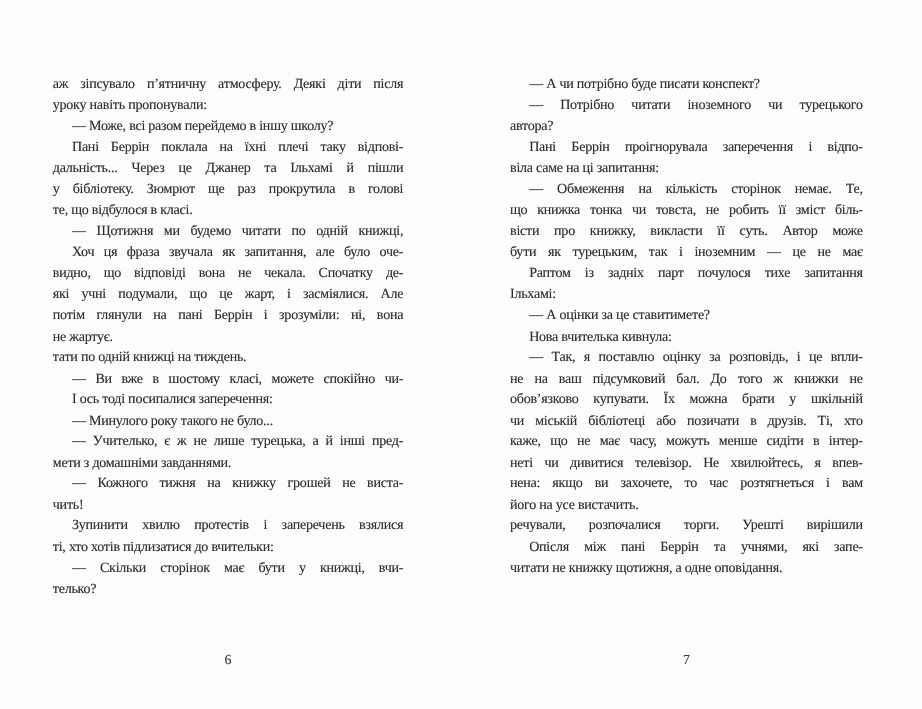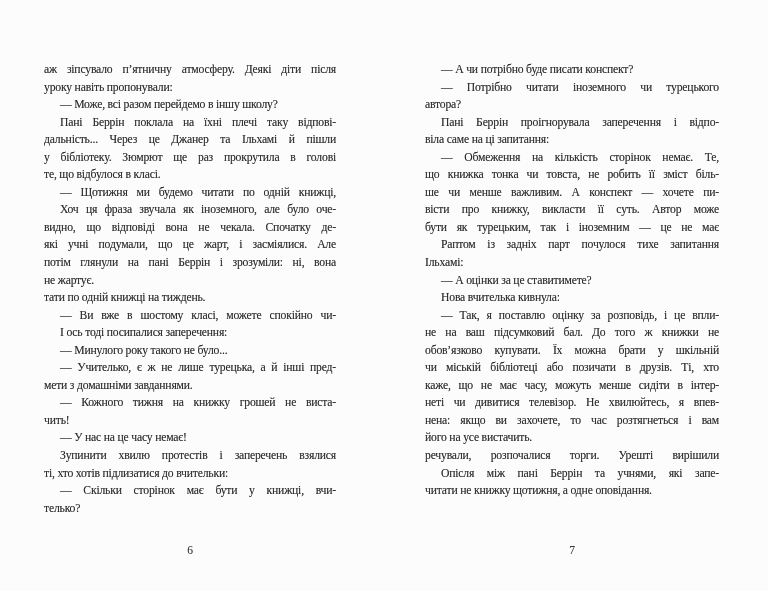--- a/index.html
+++ b/index.html
@@ -68,51 +68,49 @@
   <div class="page page-left">
     <div class="page-text">
         <div class="line">аж зіпсувало п’ятничну атмосферу. Деякі діти після</div>
         <div class="line end">уроку навіть пропонували:</div>
         <div class="line indent end">— Може, всі разом перейдемо в іншу школу?</div>
         <div class="line indent">Пані Беррін поклала на їхні плечі таку відпові-</div>
         <div class="line">дальність... Через це Джанер та Ільхамі й пішли</div>
         <div class="line">у бібліотеку. Зюмрют ще раз прокрутила в голові</div>
         <div class="line end">те, що відбулося в класі.</div>
         <div class="line indent">— Щотижня ми будемо читати по одній книжці,</div>
-        <div class="line indent">Хоч ця фраза звучала як іноземного, але було оче-</div>
+        <div class="line indent">Хоч ця фраза звучала як запитання, але було оче-</div>
         <div class="line">видно, що відповіді вона не чекала. Спочатку де-</div>
         <div class="line">які учні подумали, що це жарт, і засміялися. Але</div>
         <div class="line">потім глянули на пані Беррін і зрозуміли: ні, вона</div>
         <div class="line end">не жартує.</div>
         <div class="line end">тати по одній книжці на тиждень.</div>
         <div class="line indent">— Ви вже в шостому класі, можете спокійно чи-</div>
         <div class="line indent end">І ось тоді посипалися заперечення:</div>
         <div class="line indent end">— Минулого року такого не було...</div>
         <div class="line indent">— Учителько, є ж не лише турецька, а й інші пред-</div>
         <div class="line end">мети з домашніми завданнями.</div>
         <div class="line indent">— Кожного тижня на книжку грошей не виста-</div>
         <div class="line end">чить!</div>
-        <div class="line indent end">— У нас на це часу немає!</div>
         <div class="line indent">Зупинити хвилю протестів і заперечень взялися</div>
         <div class="line end">ті, хто хотів підлизатися до вчительки:</div>
         <div class="line indent">— Скільки сторінок має бути у книжці, вчи-</div>
         <div class="line end">телько?</div>
       </div>
     <div class="page-number">6</div>
   </div>
   <div class="page page-right">
     <div class="page-text">
         <div class="line indent end">— А чи потрібно буде писати конспект?</div>
         <div class="line indent">— Потрібно читати іноземного чи турецького</div>
         <div class="line end">автора?</div>
         <div class="line indent">Пані Беррін проігнорувала заперечення і відпо-</div>
         <div class="line end">віла саме на ці запитання:</div>
         <div class="line indent">— Обмеження на кількість сторінок немає. Те,</div>
         <div class="line">що книжка тонка чи товста, не робить її зміст біль-</div>
-        <div class="line">ше чи менше важливим. А конспект — хочете пи-</div>
         <div class="line">вісти про книжку, викласти її суть. Автор може</div>
         <div class="line">бути як турецьким, так і іноземним — це не має</div>
         <div class="line indent">Раптом із задніх парт почулося тихе запитання</div>
         <div class="line end">Ільхамі:</div>
         <div class="line indent end">— А оцінки за це ставитимете?</div>
         <div class="line indent end">Нова вчителька кивнула:</div>
         <div class="line indent">— Так, я поставлю оцінку за розповідь, і це впли-</div>
         <div class="line">не на ваш підсумковий бал. До того ж книжки не</div>
         <div class="line">обов’язково купувати. Їх можна брати у шкільній</div>
         <div class="line">чи міській бібліотеці або позичати в друзів. Ті, хто</div>

